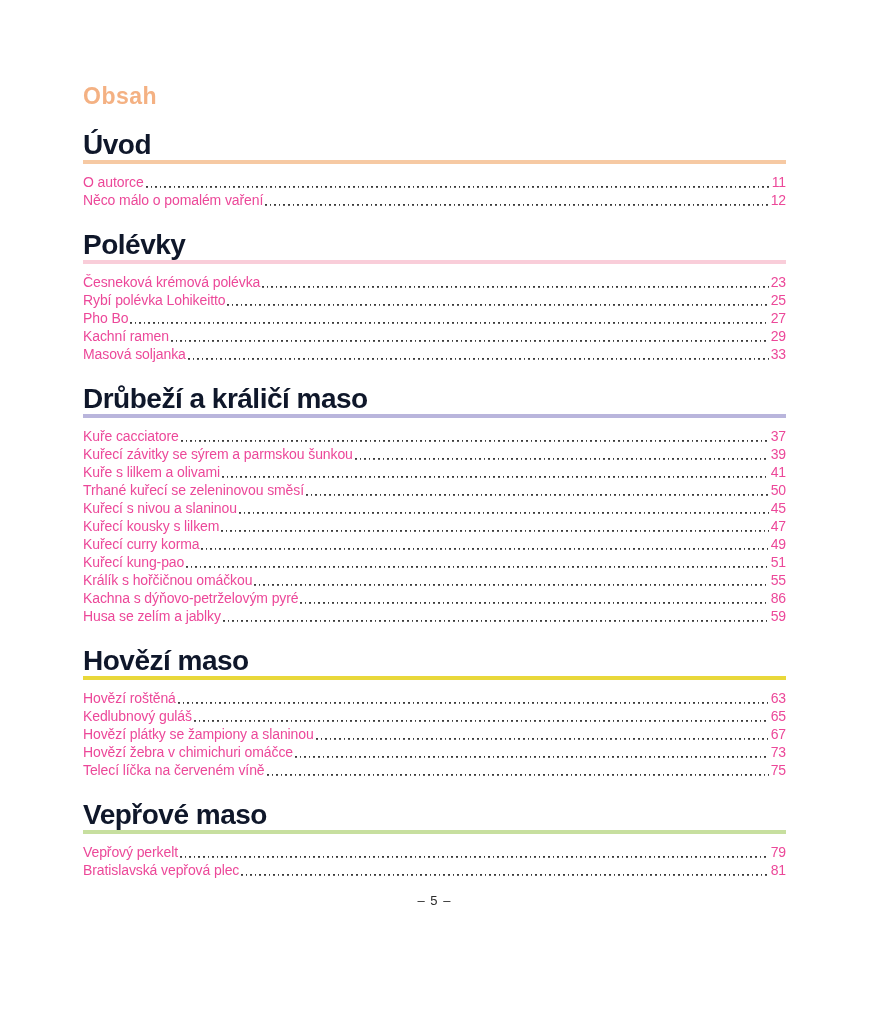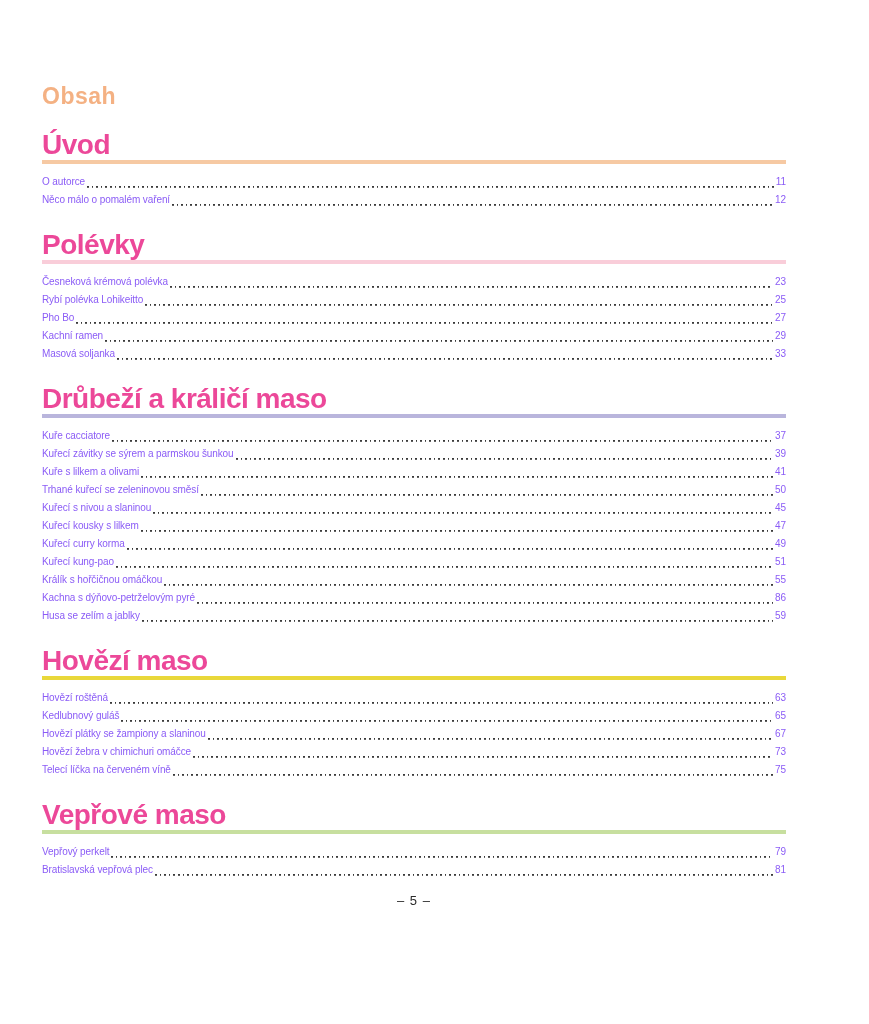--- a/index.html
+++ b/index.html
@@ -11,57 +11,57 @@
     width: 869px;
     height: 1024px;
     overflow: hidden;
     font-family: "Liberation Sans", sans-serif;
     color: #2b2b2b;
   }
   .page {
     box-sizing: border-box;
     width: 869px;
     height: 736px;
-    padding: 84px 83px 0 42px;
+    padding: 84px 83px 0 83px;
   }
   .page-title {
     margin: 0;
     font-size: 23px;
     line-height: 25px;
     font-weight: bold;
     letter-spacing: 0.5px;
   }
   .toc-section {
     margin-top: 20px;
   }
   .section-heading {
     margin: 0;
     font-size: 28px;
     line-height: 31px;
     font-weight: bold;
     letter-spacing: -0.5px;
-    color: #ec4899;
+    color: #0f172a;
   }
   .section-rule {
     height: 4px;
     width: 100%;
     margin-top: 0;
   }
   .entry-list {
     list-style: none;
     margin: 9px 0 0 0;
     padding: 0;
   }
   .toc-entry {
     display: flex;
     align-items: flex-end;
-    font-size: 10px;
+    font-size: 14px;
     line-height: 18px;
     letter-spacing: -0.1px;
-    color: #8b5cf6;
+    color: #ec4899;
   }
   .entry-label {
     white-space: nowrap;
     flex: 0 0 auto;
     font-weight: 500;
   }
   .leader {
     flex: 1 1 auto;
     margin: 0 2px;
     height: 14px;

